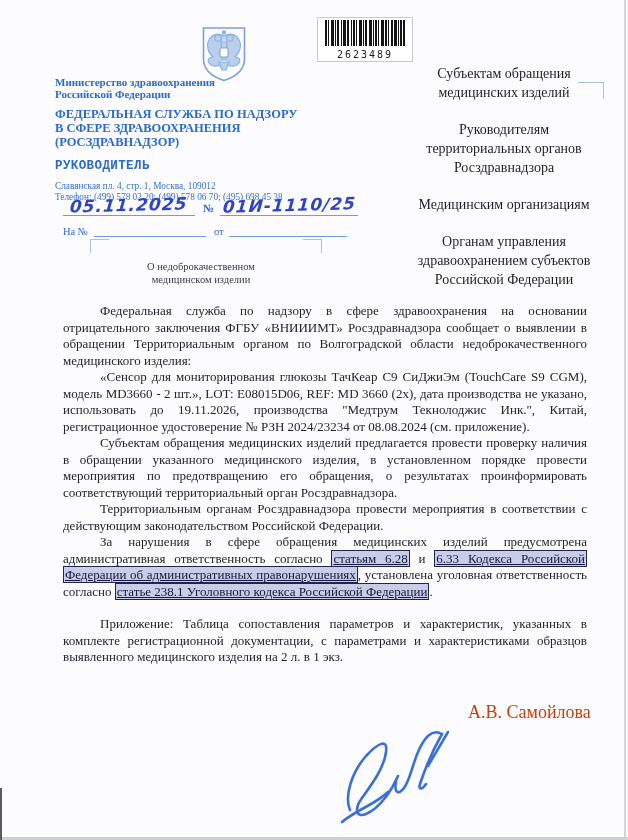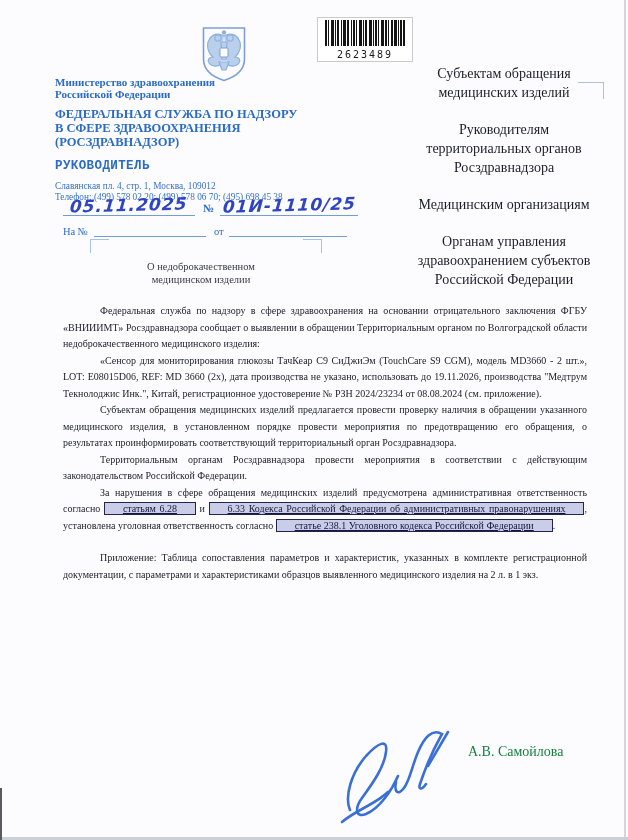--- a/index.html
+++ b/index.html
@@ -62,32 +62,32 @@
   }
 
   
   .recipients{position:absolute;left:392px;top:64px;width:224px;text-align:center;}
   .recipient{white-space:pre-line;font-size:14px;line-height:19px;margin-bottom:18px;color:#1d1d28;}
 
   
   .body-text{position:absolute;left:63px;top:303px;width:524px;}
   .para{
     margin:0;text-align:justify;text-indent:37px;
-    font-size:10px;line-height:16.5px;color:#23232e;
+    font-size:13px;line-height:16.5px;color:#23232e;
   }
   .para.attachment{margin-top:16px;}
   .law-link{
     background:#c9cde8;border:1.6px solid #23234f;color:#17173d;
-    text-decoration:underline;padding:0 18px;
+    text-decoration:underline;padding:0 1px;
     -webkit-box-decoration-break:clone;box-decoration-break:clone;
   }
 
   
   .sig-svg{position:absolute;left:336px;top:726px;width:118px;height:108px;}
-  .sig-name{position:absolute;left:468px;top:744px;width:130px;font-size:14px;color:#15803d;}
+  .sig-name{position:absolute;left:468px;top:702px;width:130px;font-size:18px;color:#c2410c;}
 </style>
 </head>
 <body>
 
 <div class="page">
 
   <svg class="emblem" viewBox="0 0 46 56" fill="none">
     <path d="M2.5 2 H43.5 V33 C43.5 45 34 51 23 54.5 C12 51 2.5 45 2.5 33 Z" stroke="#7b9fd6" stroke-width="1.6"></path>
     <g stroke="#8db1e0" stroke-width="1.2" fill="#b9cfec">
       <path d="M23 10 C16 6 10 9 8 14 C5 19 7 27 12 31 C8 31 6 34 8 37 C11 41 17 41 20 38"></path>

